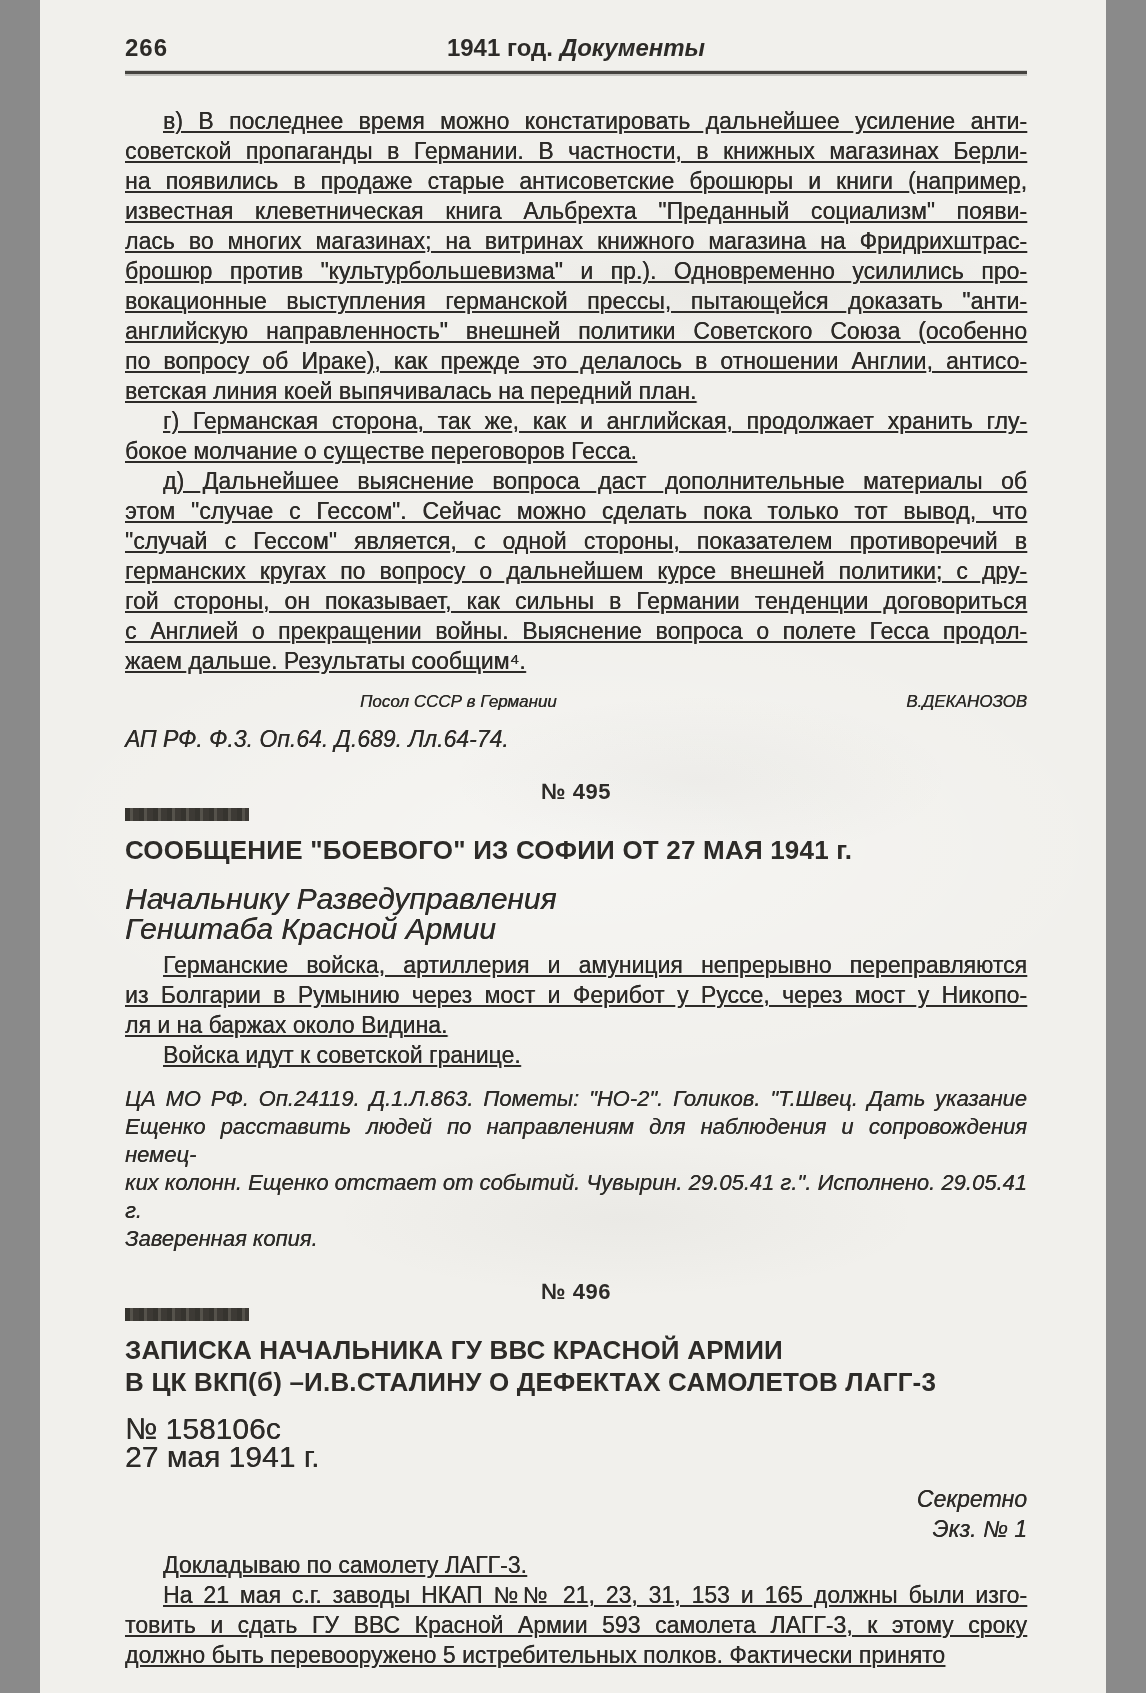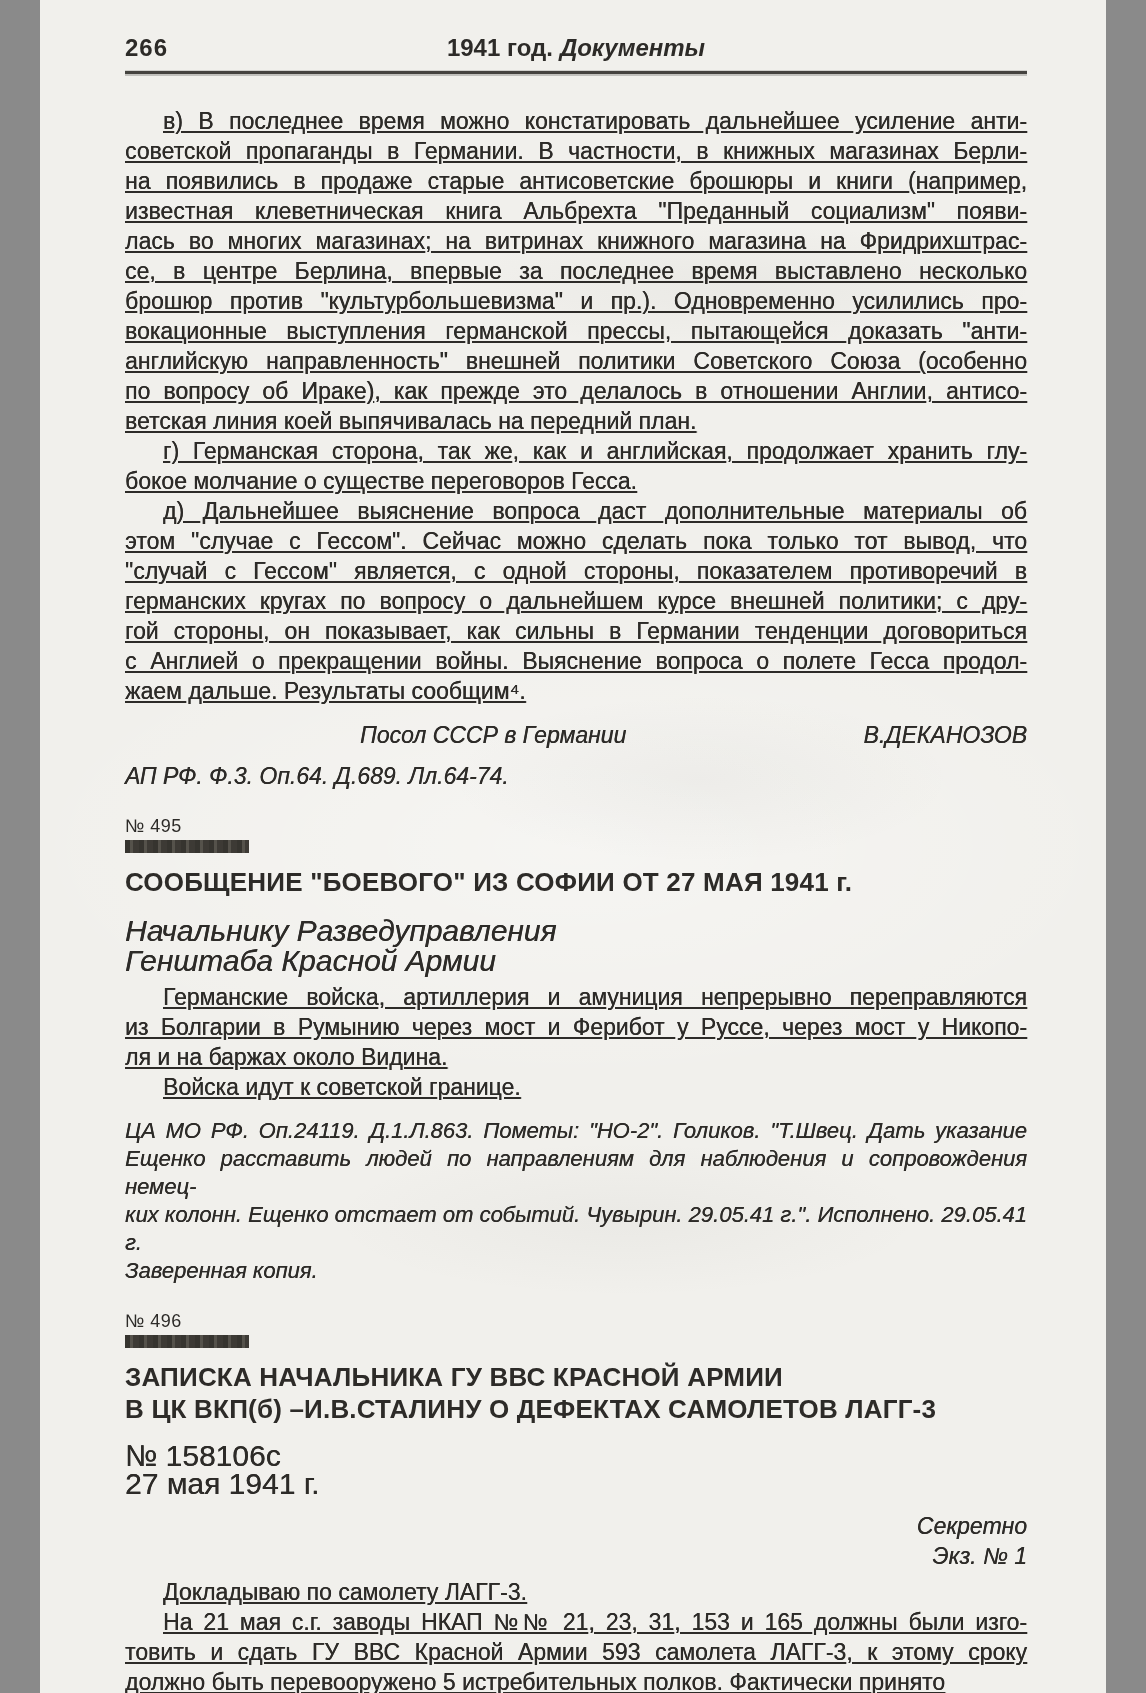--- a/index.html
+++ b/index.html
@@ -34,29 +34,29 @@
   }
 
   
   .bodytext { font-size:23px; line-height:30px; text-shadow:0.3px 0 0 currentColor; }
   .para .line { text-align:justify; text-align-last:justify;text-decoration:underline; }
   .para .line:last-child { text-align-last:auto; }
   .para .line:first-child { text-indent:38px; }
 
   .first-block { margin-top:32px; }
 
-  .signature-row { display:flex; margin-top:16px; font-style:italic; font-size:23px;
+  .signature-row { display:flex; margin-top:16px; font-style:italic; font-size:17px;
                    text-shadow:0.3px 0 0 currentColor; }
   .signature-role { margin-left:235px; }
   .signature-name { margin-left:auto; }
 
   .archive-ref { margin-top:14px; font-style:italic; font-size:23px;
                  text-shadow:0.3px 0 0 currentColor; }
 
-  .doc-number { margin-top:26px; font-size:18px; font-weight:normal; letter-spacing:0.5px; }
+  .doc-number { margin-top:26px; font-size:22px; font-weight:bold; letter-spacing:0.5px;text-align:center; }
   .doc-number-bar {
     margin-top:3px; width:124px; height:13px;
     background:repeating-linear-gradient(90deg,#36342f 0 5px,#55524b 5px 8px,#3d3a35 8px 14px);
   }
   .doc-title { margin-top:13px; font-size:26px; font-weight:bold; line-height:32px; letter-spacing:0.2px; }
 
   .addressee { margin-top:18px; font-style:italic; font-size:30px; line-height:30px;
                text-shadow:0.25px 0 0 currentColor; }
 
   .doc-body { margin-top:6px; }
@@ -89,21 +89,20 @@
     <div class="header-rule"></div>
 
     <div class="doc">
       <div class="bodytext first-block">
         <div class="para">
             <div class="line">в) В последнее время можно констатировать дальнейшее усиление анти-</div>
             <div class="line">советской пропаганды в Германии. В частности, в книжных магазинах Берли-</div>
             <div class="line">на появились в продаже старые антисоветские брошюры и книги (например,</div>
             <div class="line">известная клеветническая книга Альбрехта "Преданный социализм" появи-</div>
             <div class="line">лась во многих магазинах; на витринах книжного магазина на Фридрихштрас-</div>
-            <div class="line">се, в центре Берлина, впервые за последнее время выставлено несколько</div>
             <div class="line">брошюр против "культурбольшевизма" и пр.). Одновременно усилились про-</div>
             <div class="line">вокационные выступления германской прессы, пытающейся доказать "анти-</div>
             <div class="line">английскую направленность" внешней политики Советского Союза (особенно</div>
             <div class="line">по вопросу об Ираке), как прежде это делалось в отношении Англии, антисо-</div>
             <div class="line">ветская линия коей выпячивалась на передний план.</div>
           </div>
         <div class="para">
             <div class="line">г) Германская сторона, так же, как и английская, продолжает хранить глу-</div>
             <div class="line">бокое молчание о существе переговоров Гесса.</div>
           </div>

